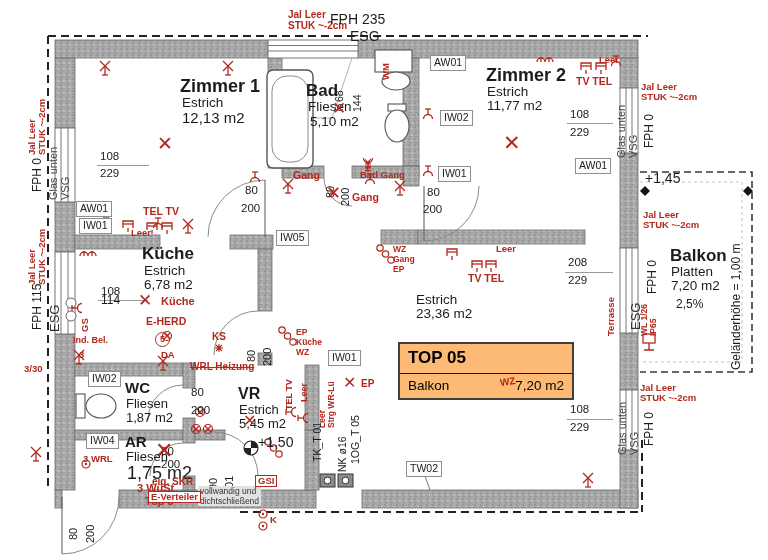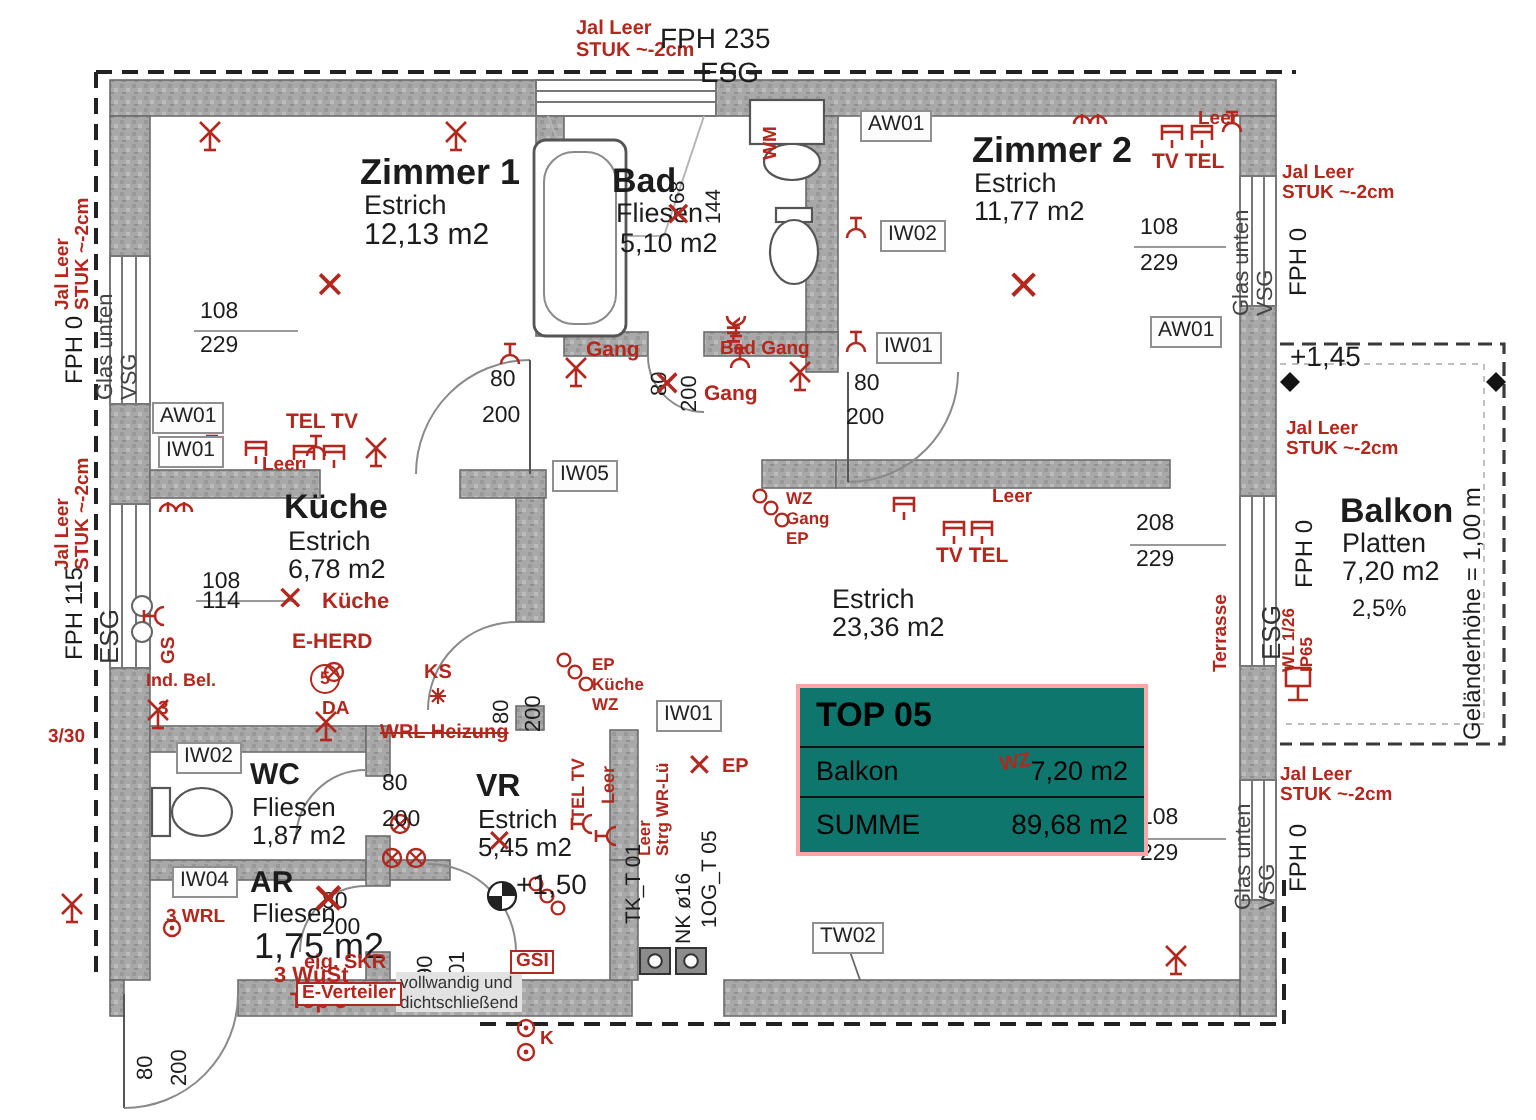--- a/index.html
+++ b/index.html
@@ -12,22 +12,22 @@
   .red{color:#b3281e;font-weight:bold;}
   .rot{transform:rotate(-90deg);transform-origin:0 0;}
   .box{border:1px solid #8f8f8f;background:#fcfcfc;padding:0 3px;font-size:10.5px;
        color:#222;line-height:1.3;z-index:5;}
   .redbox{border:1.2px solid #b3281e;padding:0 2px;background:#fff;}
   .xmark{color:#b3281e;font-weight:bold;font-family:"DejaVu Sans",sans-serif;z-index:6;}
   .dimline{position:absolute;height:0;border-top:1px solid #9a9a9a;z-index:3;}
   .strike{text-decoration:line-through;}
   .circ5{border:1.2px solid #b3281e;border-radius:50%;width:13px;height:13px;
          text-align:center;line-height:13px;font-size:9px;}
-  .tbl{position:absolute;left:398px;top:342px;width:172px;border:2px solid #fca5a5;
-       background:#0f766e;z-index:7;}
+  .tbl{position:absolute;left:398px;top:342px;width:172px;border:2px solid #404040;
+       background:#fdba74;z-index:7;}
   .tbl .title{font-size:17px;font-weight:bold;padding:4px 8px 5px;border-bottom:1.5px solid #151515;}
   .tbl .row{display:flex;justify-content:space-between;font-size:13.5px;padding:1px 8px;}
   .tbl .rows{padding:3px 0 4px;}
   .tbl .sum{border-top:1.5px solid #151515;font-size:14px;display:flex;
             justify-content:space-between;padding:5px 8px 6px;}
 </style>
 </head>
 <body>
 
 <div id="plan">
@@ -327,24 +327,20 @@
 <div class="t" style="left:568px;top:274px;font-size:11.5px">229</div>
 
 <div class="tbl">
   <div class="title">TOP 05</div>
   <div class="rows">
     <div class="row">
       <span>Balkon</span>
           <span>7,20 m2</span>
     </div>
   </div>
-  <div class="sum">
-    <span>SUMME</span>
-        <span>89,68 m2</span>
-  </div>
 </div>
 <div class="t xmark" style="left:487px;top:368px;font-size:24px">✕</div>
 <div class="t red" style="left:500px;top:377px;font-size:10px;transform:rotate(-8deg);z-index:8">WZ</div>
 <div class="t box" style="left:406px;top:461px">TW02</div>
 
 <div class="t box" style="left:88px;top:371px">IW02</div>
 <div class="t b" style="left:125px;top:380px;font-size:15px">WC</div>
 <div class="t" style="left:126px;top:397px;font-size:13px">Fliesen</div>
 <div class="t" style="left:126px;top:411px;font-size:13px">1,87 m2</div>
 <div class="t" style="left:191px;top:386px;font-size:11.5px">80</div>

